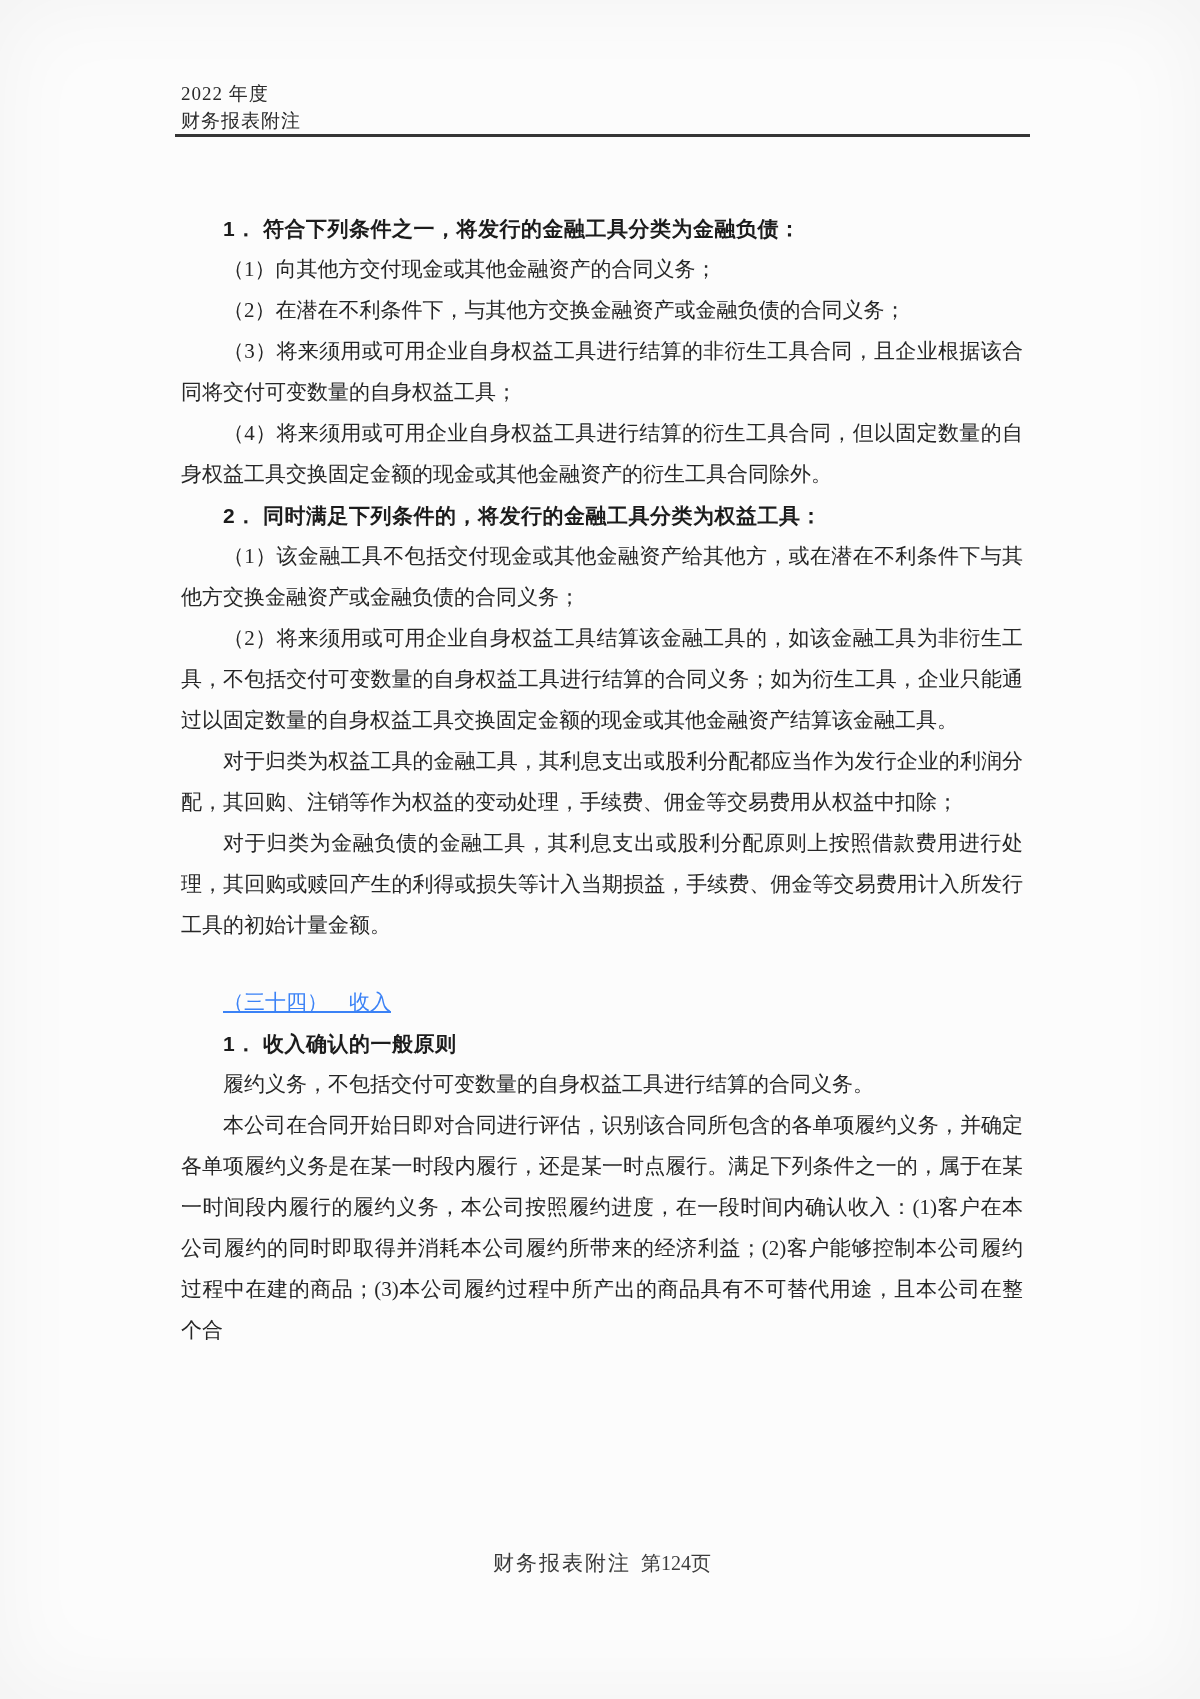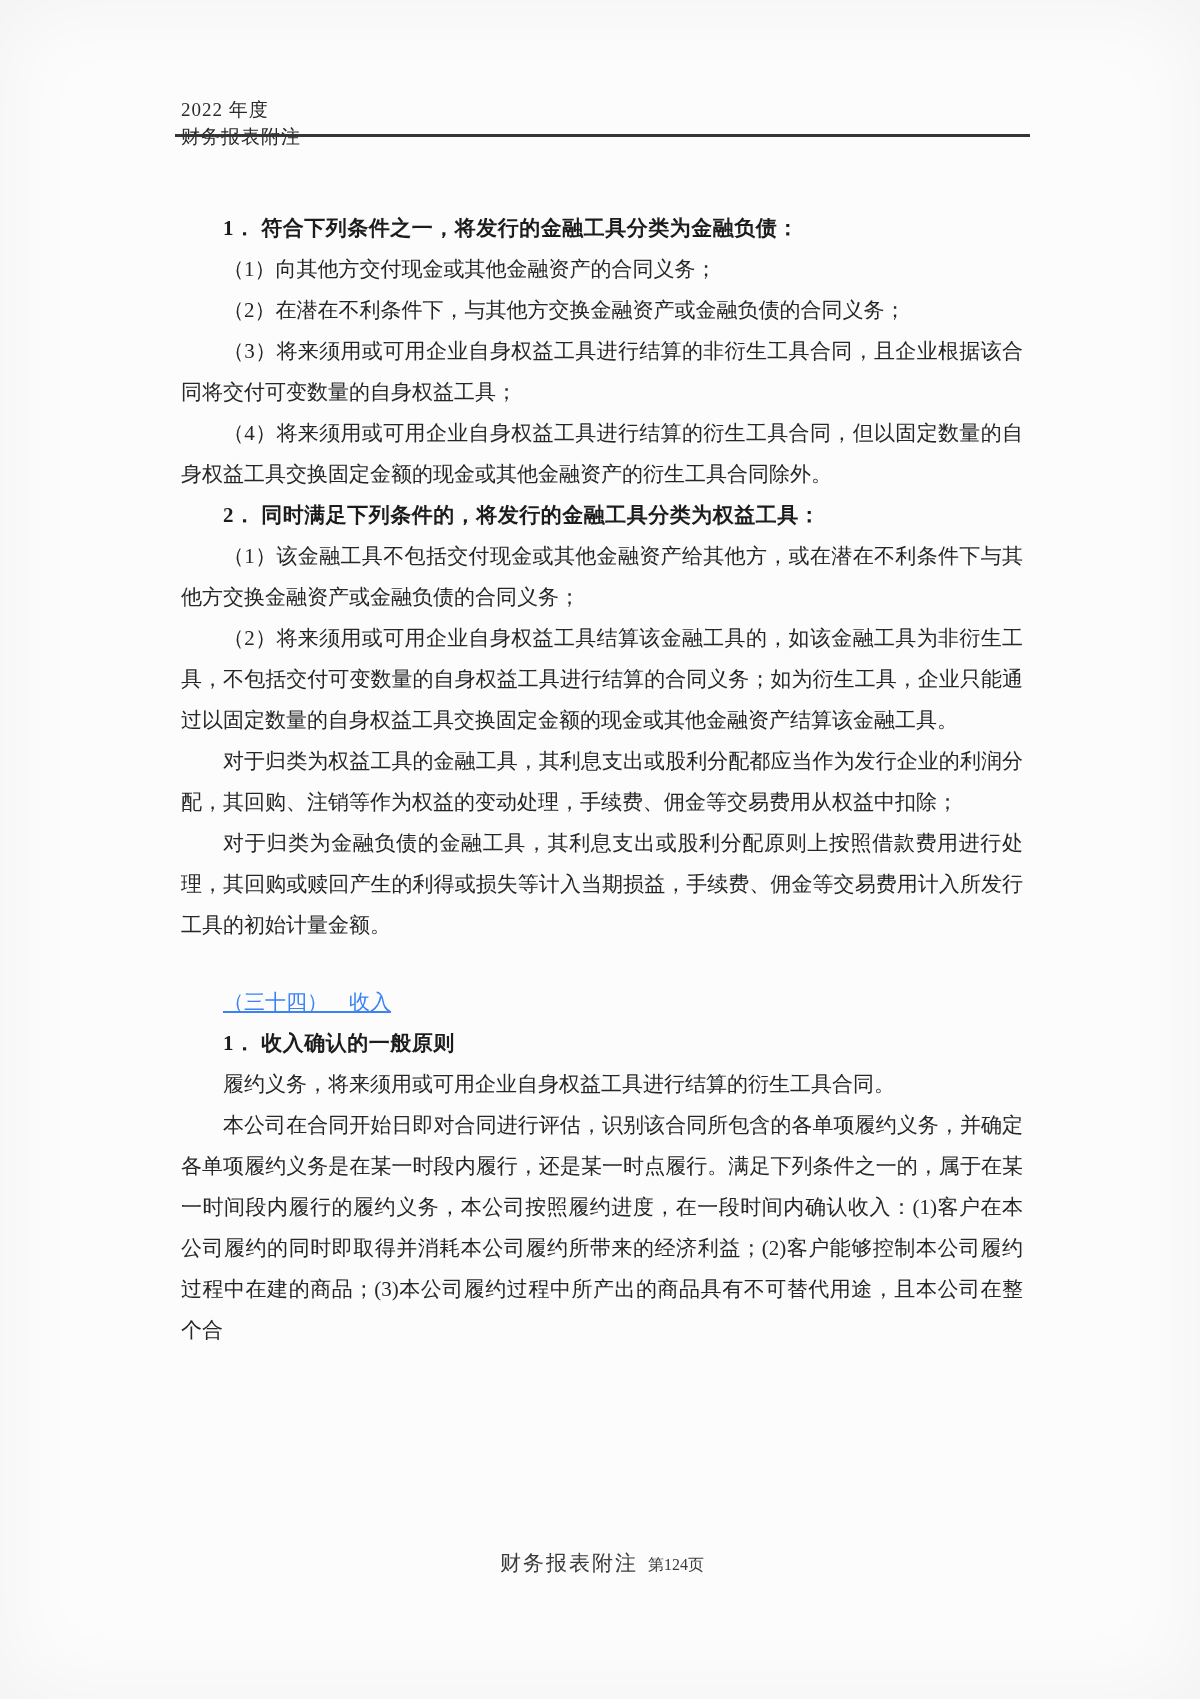--- a/index.html
+++ b/index.html
@@ -7,52 +7,52 @@
     position:relative;
     width:1200px; height:1699px;
     margin:0 auto;
     background:#fcfcfc;
     box-shadow: inset 0 0 90px rgba(0,0,0,0.045);
     font-family:"Liberation Serif","DejaVu Serif",serif;
     color:#2b2b2b;
     overflow:hidden;
   }
   .hdr {
-    position:absolute; left:181px; top:96px;
+    position:absolute; left:181px; top:80px;
     font-size:19px; line-height:27px; color:#2a2a2a;
     letter-spacing:1px;
   }
   .rule {
     position:absolute; left:175px; top:134px;
     width:855px; height:3px; background:#353535;
   }
   .content {
     position:absolute; left:181px; top:208px; width:842px;
   }
   .p {
     margin:0;
     font-size:21px; line-height:41px;
     text-align:justify;
     color:#262626;
   }
   .ind { text-indent:2em; }
   .bold {
     text-indent:2em;
     font-weight:700;
-    font-family:Liberation Serif, serif;
+    font-family:Liberation Sans, sans-serif;
     color:#1c1c1c;
     letter-spacing:0.5px;
   }
   .section { text-indent:2em; margin-top:36px; color:#3b82f6;text-decoration:underline; }
   .ftr {
     position:absolute; left:181px; top:1549px; width:842px;
     text-align:center; white-space:nowrap;
   }
   .flabel { font-size:21px; letter-spacing:2px; color:#3a3a3a; }
-  .fpage  { font-size:16px; margin-left:10px; color:#3a3a3a; }
+  .fpage  { font-size:20px; margin-left:10px; color:#3a3a3a; }
 </style>
 </head>
 <body>
 
 <div class="page">
 
   <div class="hdr">
     <div>2022 年度</div>
     <div>财务报表附注</div>
   </div>
@@ -65,21 +65,21 @@
       <p class="p ind">（2）在潜在不利条件下，与其他方交换金融资产或金融负债的合同义务；</p>
       <p class="p ind">（3）将来须用或可用企业自身权益工具进行结算的非衍生工具合同，且企业根据该合同将交付可变数量的自身权益工具；</p>
       <p class="p ind">（4）将来须用或可用企业自身权益工具进行结算的衍生工具合同，但以固定数量的自身权益工具交换固定金额的现金或其他金融资产的衍生工具合同除外。</p>
       <p class="p ind bold">2． 同时满足下列条件的，将发行的金融工具分类为权益工具：</p>
       <p class="p ind">（1）该金融工具不包括交付现金或其他金融资产给其他方，或在潜在不利条件下与其他方交换金融资产或金融负债的合同义务；</p>
       <p class="p ind">（2）将来须用或可用企业自身权益工具结算该金融工具的，如该金融工具为非衍生工具，不包括交付可变数量的自身权益工具进行结算的合同义务；如为衍生工具，企业只能通过以固定数量的自身权益工具交换固定金额的现金或其他金融资产结算该金融工具。</p>
       <p class="p ind">对于归类为权益工具的金融工具，其利息支出或股利分配都应当作为发行企业的利润分配，其回购、注销等作为权益的变动处理，手续费、佣金等交易费用从权益中扣除；</p>
       <p class="p ind">对于归类为金融负债的金融工具，其利息支出或股利分配原则上按照借款费用进行处理，其回购或赎回产生的利得或损失等计入当期损益，手续费、佣金等交易费用计入所发行工具的初始计量金额。</p>
       <p class="p ind section">（三十四）　收入</p>
       <p class="p ind bold">1． 收入确认的一般原则</p>
-      <p class="p ind">履约义务，将来须用或可用企业自身权益工具进行结算的衍生工具合同。</p>
+      <p class="p ind">履约义务，不包括交付可变数量的自身权益工具进行结算的合同义务。</p>
       <p class="p ind">本公司在合同开始日即对合同进行评估，识别该合同所包含的各单项履约义务，并确定各单项履约义务是在某一时段内履行，还是某一时点履行。满足下列条件之一的，属于在某一时间段内履行的履约义务，本公司按照履约进度，在一段时间内确认收入：(1)客户在本公司履约的同时即取得并消耗本公司履约所带来的经济利益；(2)客户能够控制本公司履约过程中在建的商品；(3)本公司履约过程中所产出的商品具有不可替代用途，且本公司在整个合</p>
     </main>
 
   <div class="ftr">
     <span class="flabel">财务报表附注</span><span class="fpage">第124页</span>
   </div>
 
 </div>
 
 </body></html>

